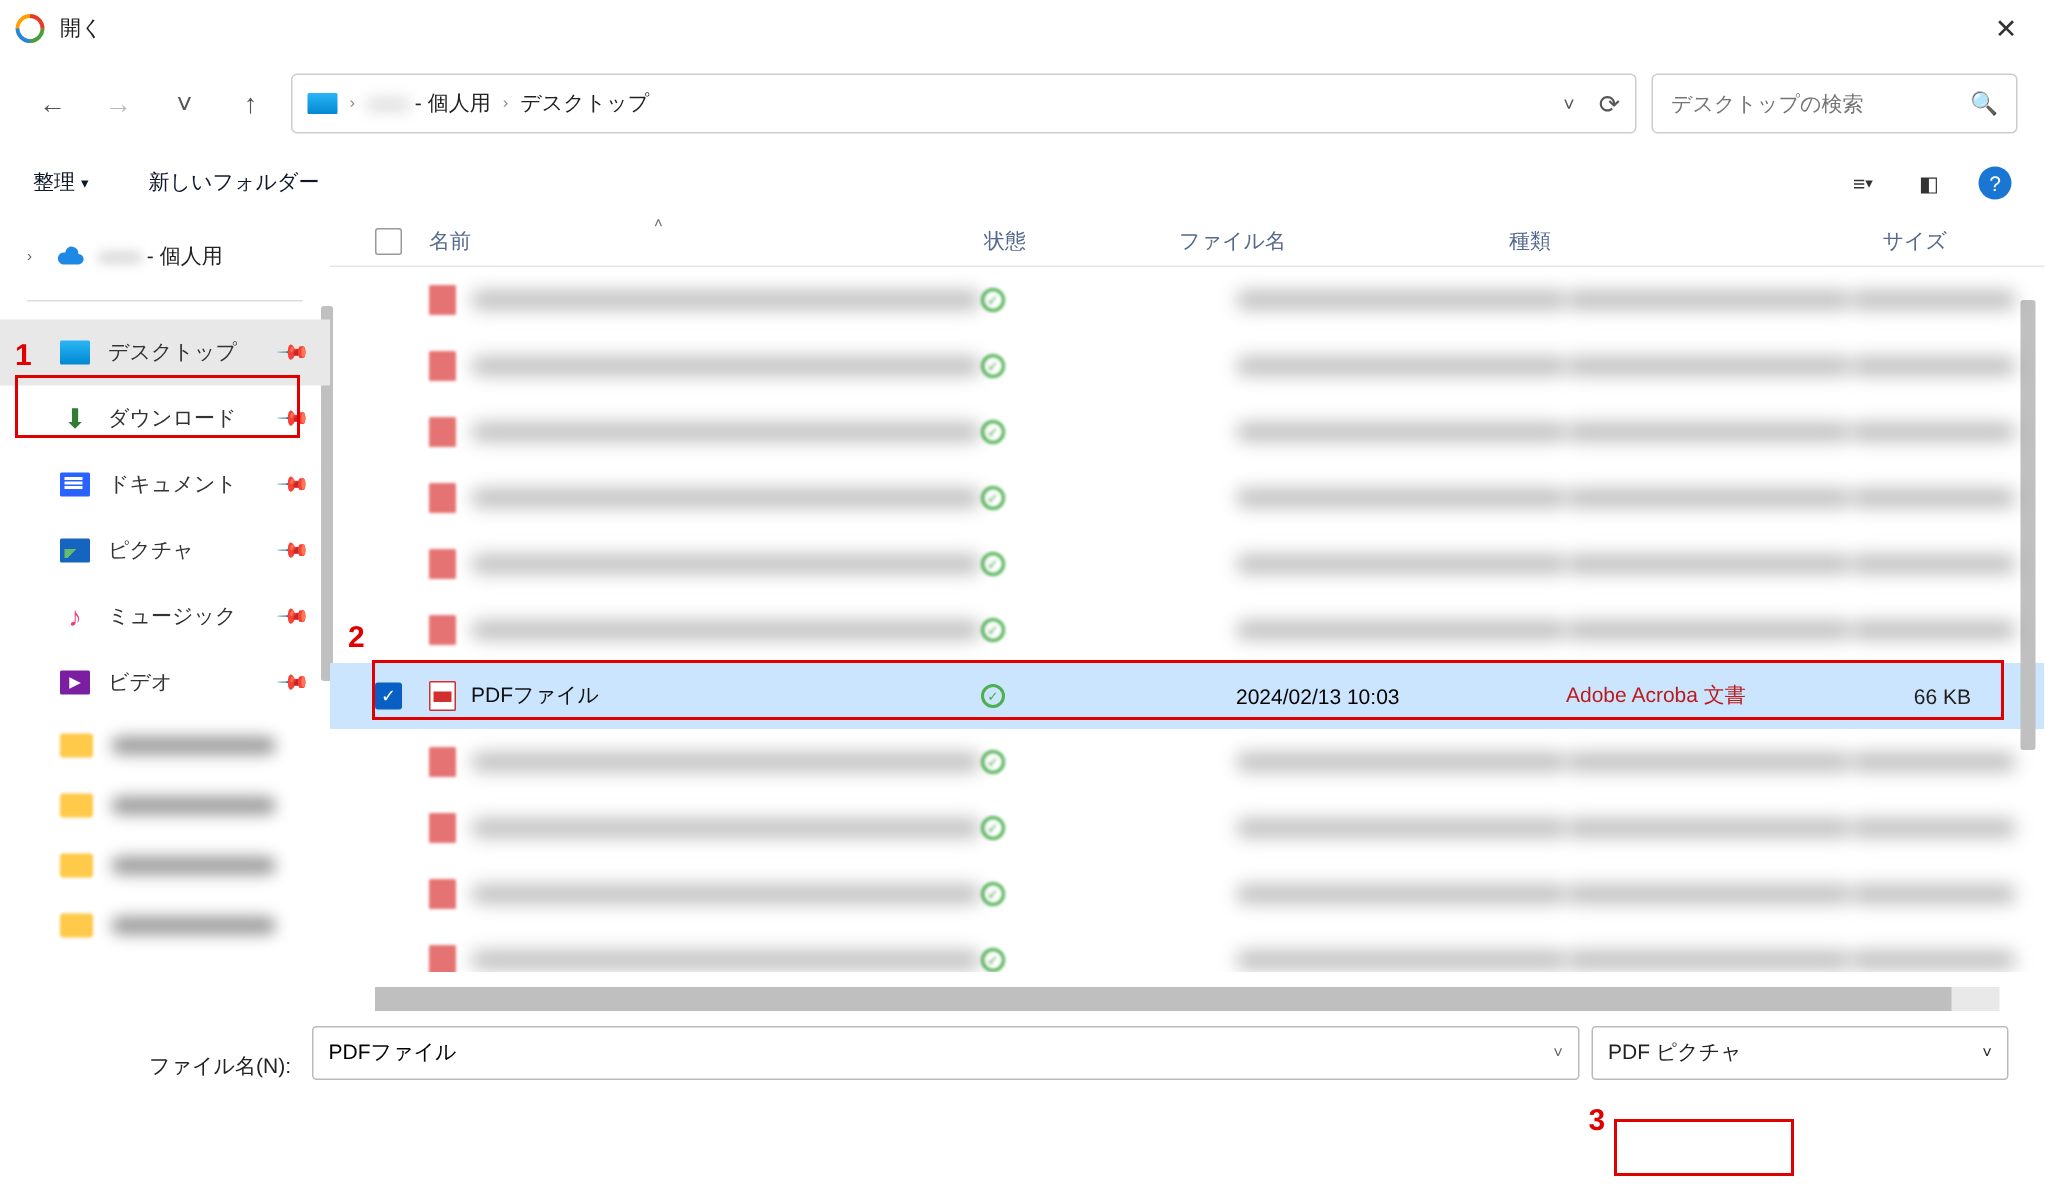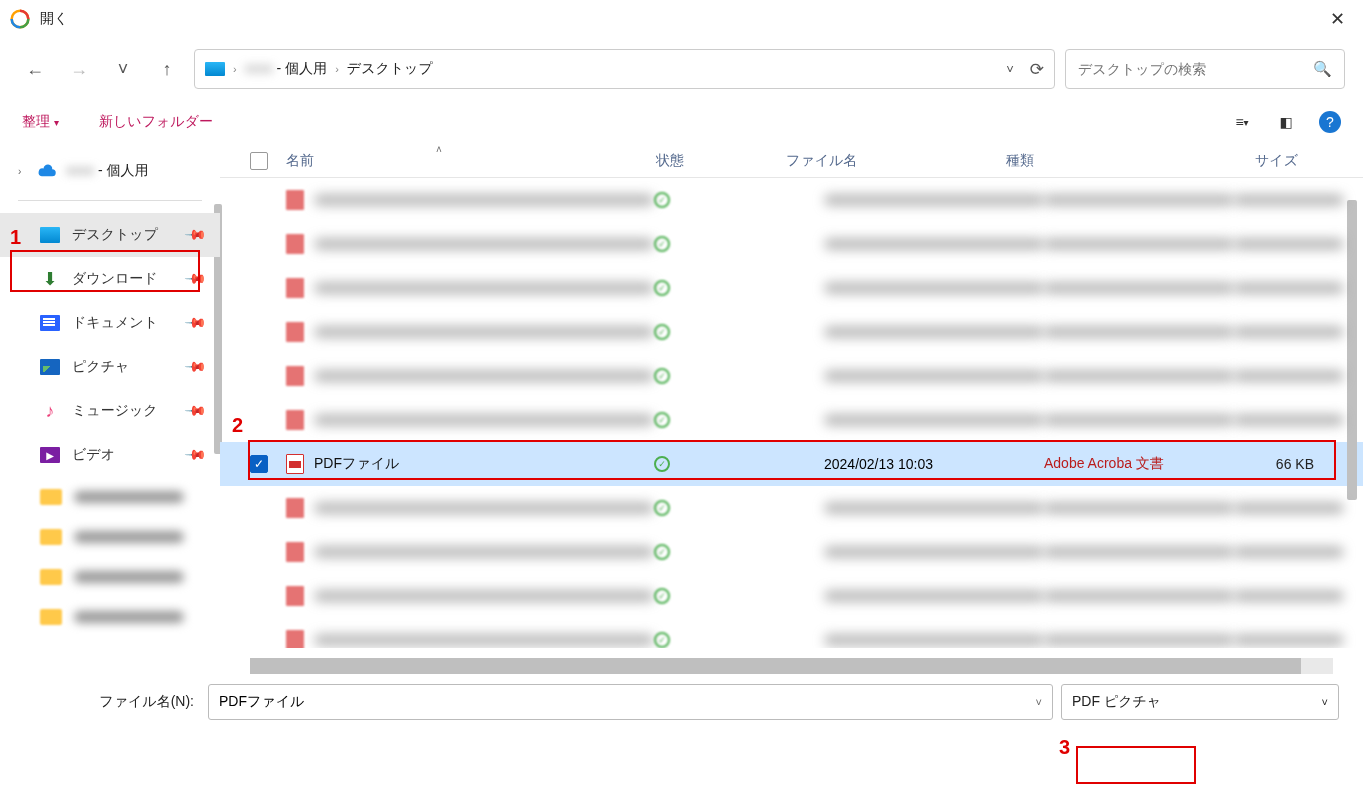--- a/index.html
+++ b/index.html
@@ -13,28 +13,28 @@
 
 
 .navrow { height: 62px; display: flex; align-items: center; padding: 0 18px; gap: 10px; }
 .navbtn { width: 34px; height: 34px; display: flex; align-items: center; justify-content: center; color: #555; cursor: pointer; font-size: 18px; }
 .navbtn.disabled { color: #bbb; }
 .addrbar { flex: 1; height: 40px; border: 1px solid #ccc; border-radius: 4px; display: flex; align-items: center; padding: 0 10px; gap: 8px; }
 .addr-icon { width: 20px; height: 14px; background: linear-gradient(#29b6f6,#0288d1); border-radius: 1px; }
 .addr-sep { color: #888; font-size: 11px; }
 .addr-seg { color: #222; }
 .addr-right { margin-left: auto; display: flex; gap: 16px; align-items: center; color: #555; }
-.searchbox { width: 280px; height: 40px; border: 1px solid #ccc; border-radius: 4px; display: flex; align-items: center; padding: 0 12px; color: #888; }
+.searchbox { width: 244px; height: 40px; border: 1px solid #ccc; border-radius: 4px; display: flex; align-items: center; padding: 0 12px; color: #888; }
 .searchbox input { border: none; flex: 1; outline: none; font-size: 14px; color: #333; }
 .search-icon { font-size: 15px; color: #666; }
 
 
 .toolrow { height: 44px; display: flex; align-items: center; padding: 0 22px; gap: 40px; }
 .tool-left { display: flex; gap: 40px; }
-.tool-btn { color: #be185d; cursor: pointer; display: flex; align-items: center; gap: 4px; }
+.tool-btn { color: #0f172a; cursor: pointer; display: flex; align-items: center; gap: 4px; }
 .tool-right { margin-left: auto; display: flex; gap: 22px; align-items: center; }
 .tool-right .icn { width: 22px; height: 22px; display: flex; align-items: center; justify-content: center; color: #333; cursor: pointer; }
 .help-icon { width: 22px; height: 22px; border-radius: 50%; background: #1976d2; color: #fff; display: flex; align-items: center; justify-content: center; font-size: 14px; }
 
 
 .main { display: flex; height: 520px; }
 .sidebar { width: 220px; border-top: 0; padding-top: 10px; position: relative; }
 .side-scroll { position: absolute; right: -2px; top: 60px; width: 8px; height: 250px; background: #c0c0c0; border-radius: 2px; }
 .tree-row { display: flex; align-items: center; height: 34px; padding-left: 18px; gap: 8px; cursor: pointer; }
 .tree-row .chev { width: 10px; color: #666; font-size: 10px; }
@@ -88,21 +88,21 @@
 .frow.selected { background:#cce5ff; }
 .frow.blur .fname, .frow.blur .fdate, .frow.blur .ftype, .frow.blur .fsize { background: rgba(120,120,120,0.5); filter: blur(6px); border-radius:8px; height:12px; color:transparent; }
 .frow.blur .ficon { background:#e57373; border-radius:1px; border:none; filter:blur(1px); }
 .frow.blur .ficon::before { display:none; }
 .frow.blur .fstate .state-ok { filter: blur(1px); }
 .hscroll { height:16px; background:#e9e9e9; margin: 10px 30px 0 30px; position:relative; }
 .hscroll .thumb { position:absolute; left:0; top:0; height:16px; width: 97%; background:#bfbfbf; }
 
 
 .bottom { border-top: 0; padding: 20px 24px; }
-.fnrow { display:flex; align-items:center; gap: 8px; margin-bottom: 16px; }
+.fnrow { display:flex; align-items:flex-end; gap: 8px; margin-bottom: 16px; }
 .fnlabel { width: 170px; text-align:right; margin-right:6px; color:#222; }
 .fninput { flex:1; height:36px; border:1px solid #bbb; border-radius:3px; padding:0 10px; display:flex; align-items:center; }
 .fninput input { border:none; flex:1; outline:none; font-size:14px; }
 .fninput .dd { color:#666; font-size:11px; }
 .filtersel { width:278px; height:36px; border:1px solid #bbb; border-radius:3px; padding:0 10px; display:flex; align-items:center; justify-content:space-between; color:#222; }
 .btnrow { display:flex; justify-content:flex-end; gap: 14px; padding-right: 2px; }
 .btn { height:36px; padding: 0 28px; border:1px solid #bbb; border-radius:3px; background:#fff; cursor:pointer; display:flex; align-items:center; }
 
 
 .anno-box { position:absolute; border:2px solid #e00000; pointer-events:none; z-index:50; }

